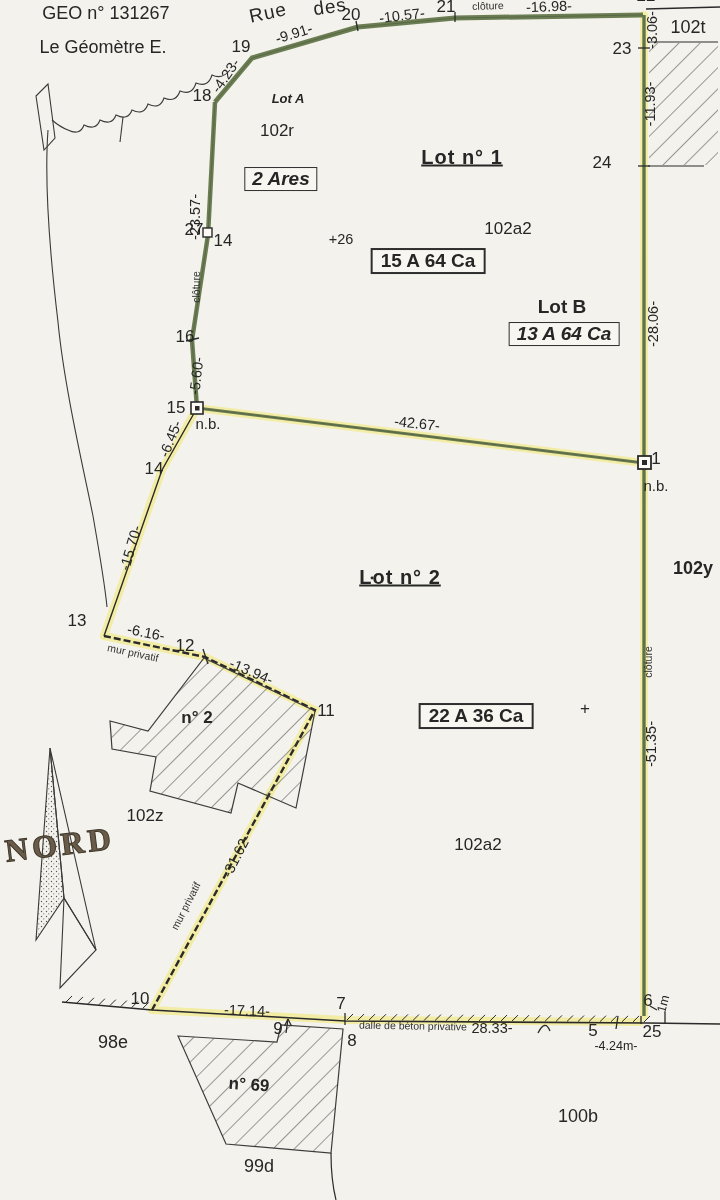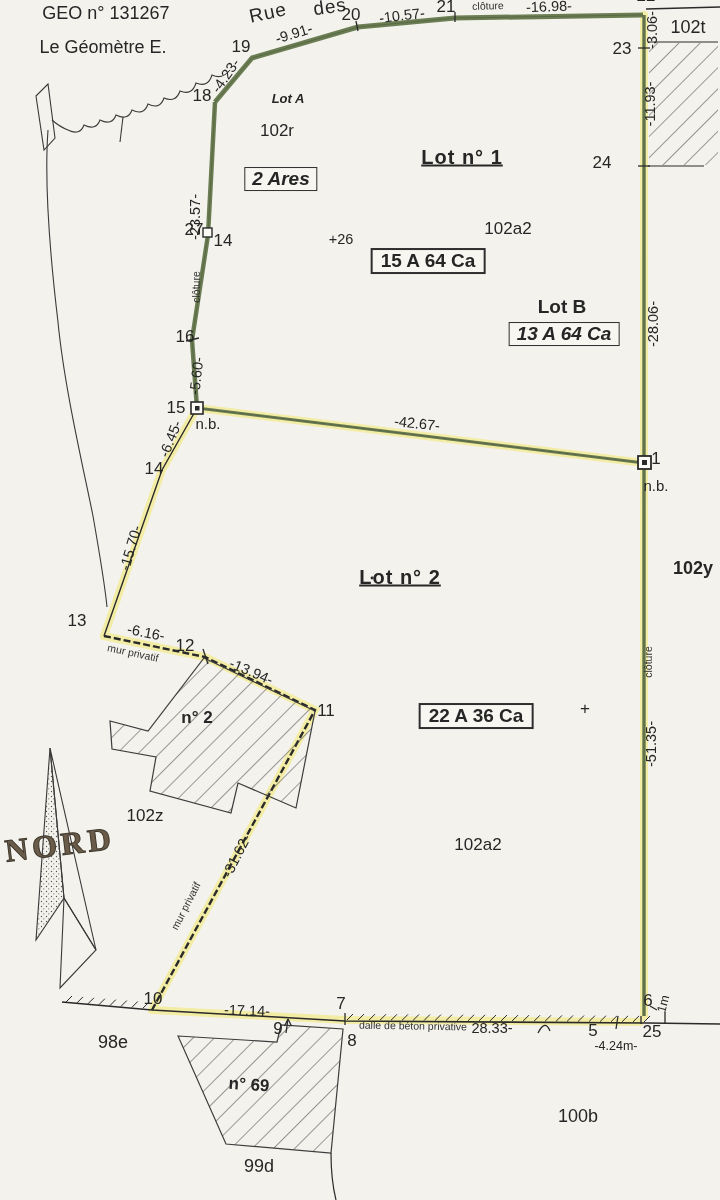--- a/index.html
+++ b/index.html
@@ -197,21 +197,21 @@
       <span class="label pt" style="left: 622px; top: 49px; text-align: right;">23</span>
       <span class="label pt" style="left: 602px; top: 163px;">24</span>
       <span class="label pt" style="left: 182px; top: 230px; margin-left: 12px;">27</span>
       <span class="label pt" style="left: 223px; top: 241px;">14</span>
       <span class="label pt" style="left: 185px; top: 337px;">16</span>
       <span class="label pt" style="left: 176px; top: 408px;">15</span>
       <span class="label pt" style="left: 154px; top: 469px;">14</span>
       <span class="label pt" style="left: 77px; top: 621px;">13</span>
       <span class="label pt" style="left: 185px; top: 646px;">12</span>
       <span class="label pt" style="left: 326px; top: 711px;">11</span>
-      <span class="label pt" style="left: 153px; top: 999px;">10</span>
+      <span class="label pt" style="left: 140px; top: 999px;">10</span>
       <span class="label pt" style="left: 278px; top: 1029px;">9</span>
       <span class="label pt" style="left: 352px; top: 1041px;">8</span>
       <span class="label pt" style="left: 341px; top: 1004px;">7</span>
       <span class="label pt" style="left: 593px; top: 1031px;">5</span>
       <span class="label pt" style="left: 648px; top: 1001px;">6</span>
       <span class="label pt" style="left: 652px; top: 1032px;">25</span>
       <span class="label pt" style="left: 656px; top: 459px;">1</span>
       <span class="label m" style="left: 226px; top: 76px; --r: -55deg;">-4.23-</span>
       <span class="label m" style="left: 294px; top: 34px; --r: -17deg;">-9.91-</span>
       <span class="label m" style="left: 402px; top: 16px; --r: -7deg;">-10.57-</span>

